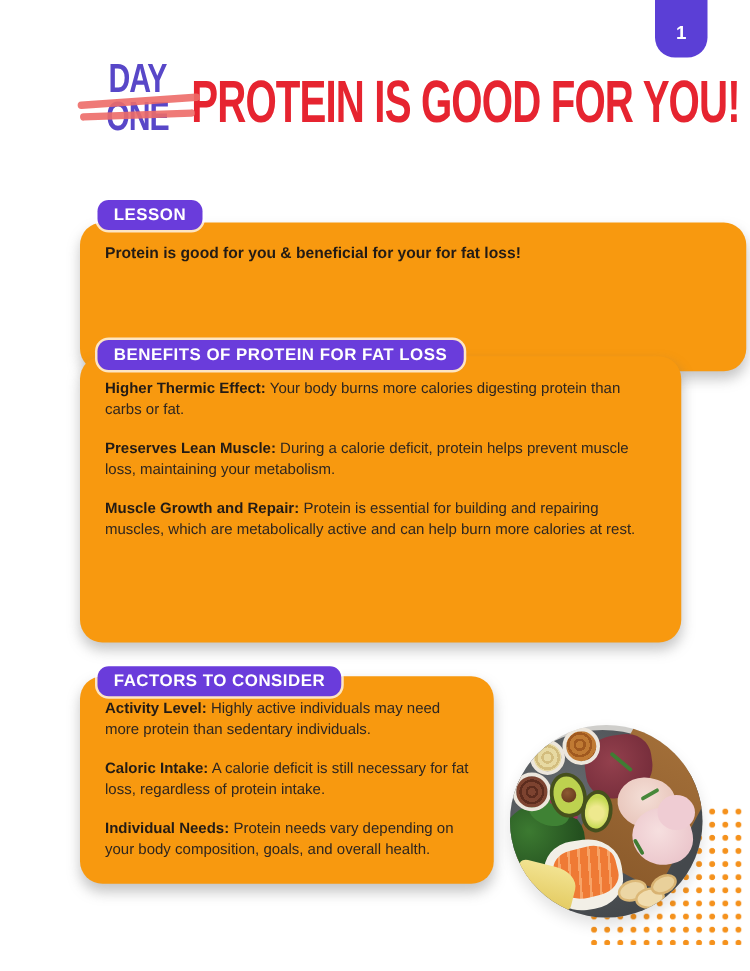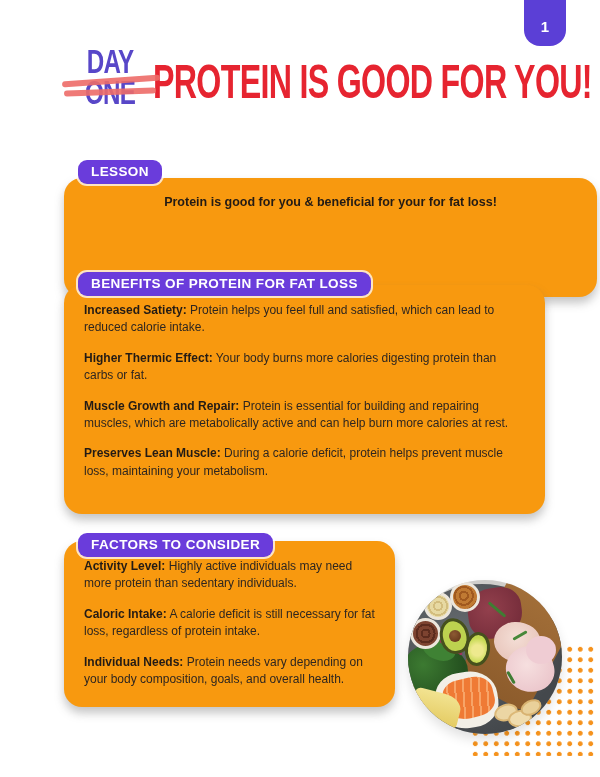--- a/index.html
+++ b/index.html
@@ -49,21 +49,21 @@
     position:relative; z-index:2; display:inline-block; margin-left:14px;
     background:#6A3CDB; color:#fff; font-weight:bold; font-size:13.5px;
     letter-spacing:0.4px; padding:4px 13px 5px;
     border-radius:9px; box-shadow:0 0 0 2px rgba(255,255,255,0.75);
   }
   .obox {
     position:relative; z-index:1; background:#F8990F; border-radius:18px;
     box-shadow:0 6px 10px rgba(110,110,110,0.40);
     padding:17px 20px 15px; color:#2E2620;
   }
-  .sec1 .obox { margin-top:-6px; min-height:119px;text-align:center; }
+  .sec1 .obox { margin-top:-6px; min-height:119px; }
   .sec2 .obox { margin-top:-11px; min-height:229px; }
   .sec3 .obox { margin-top:-16px; min-height:166px; }
 
   .intro-bold { font-size:12.5px; font-weight:bold; color:#231B15; margin-bottom:14px; }
   .body-text  { font-size:12px; line-height:1.45; }
   .item { font-size:12px; line-height:1.45; margin-bottom:13px; }
   .item:last-child { margin-bottom:0; }
   .lead { font-weight:bold; color:#231B15; }
 
   
@@ -141,34 +141,30 @@
     <div class="badge">LESSON</div>
     <div class="obox">
       <p class="intro-bold">Protein is good for you &amp; beneficial for your for fat loss!</p>
     </div>
   </div>
 
   <div class="section sec2">
     <div class="badge">BENEFITS OF PROTEIN FOR FAT LOSS</div>
     <div class="obox">
       <p class="item">
-        <span class="lead">Increased Satiety:</span>
-        <span>Protein helps you feel full and satisfied, which can lead to reduced calorie intake.</span>
-      </p>
-      <p class="item">
         <span class="lead">Higher Thermic Effect:</span>
         <span>Your body burns more calories digesting protein than carbs or fat.</span>
       </p>
       <p class="item">
+        <span class="lead">Preserves Lean Muscle:</span>
+        <span>During a calorie deficit, protein helps prevent muscle loss, maintaining your metabolism.</span>
+      </p>
+      <p class="item">
         <span class="lead">Muscle Growth and Repair:</span>
         <span>Protein is essential for building and repairing muscles, which are metabolically active and can help burn more calories at rest.</span>
-      </p>
-      <p class="item">
-        <span class="lead">Preserves Lean Muscle:</span>
-        <span>During a calorie deficit, protein helps prevent muscle loss, maintaining your metabolism.</span>
       </p>
     </div>
   </div>
 
   <div class="section sec3">
     <div class="badge">FACTORS TO CONSIDER</div>
     <div class="obox">
       <p class="item">
         <span class="lead">Activity Level:</span>
         <span>Highly active individuals may need more protein than sedentary individuals.</span>

